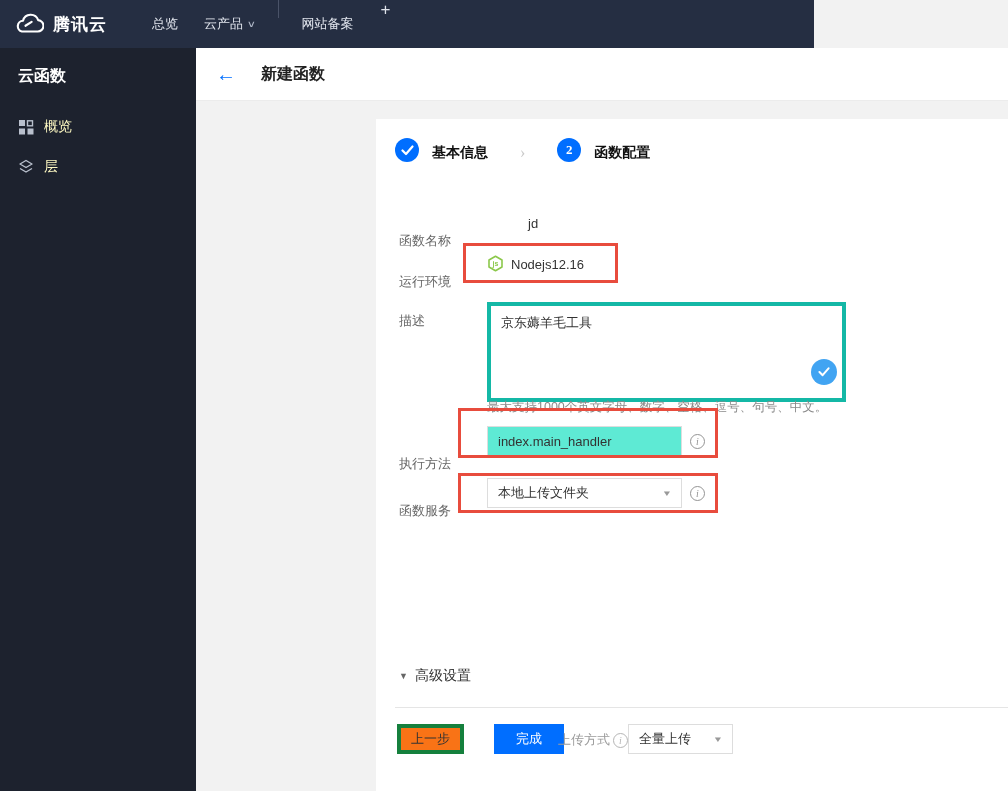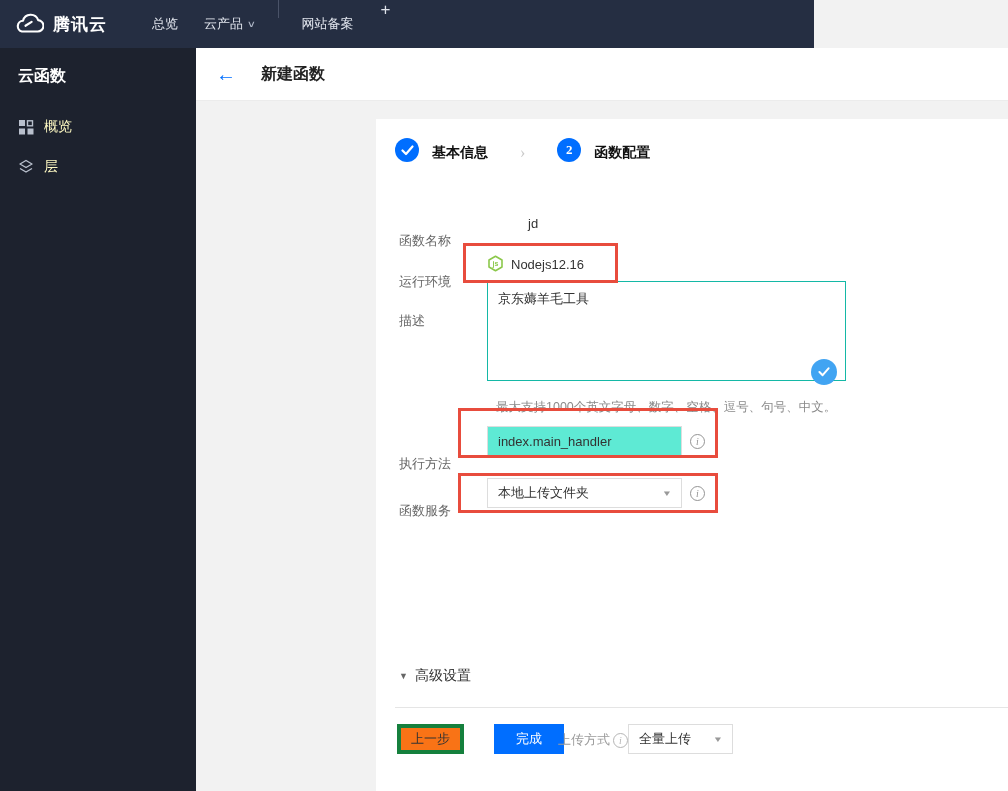--- a/index.html
+++ b/index.html
@@ -68,22 +68,22 @@
 
   .redbox { position:absolute; border:3px solid #e84c3d; pointer-events:none; z-index:5; }
   .rb-runtime { left:87px; top:124px; width:155px; height:40px; }
   .rb-handler { left:82px; top:289px; width:260px; height:50px; }
   .rb-submit  { left:82px; top:354px; width:260px; height:40px; }
 
   .runtime-row { position:absolute; left:111px; top:136px; display:flex; align-items:flex-end; gap:7px; }
   .runtime-text { font-size:13px; color:#333; }
 
   .desc-area {
-    position:absolute; left:111px; top:162px; width:359px; height:100px;
-    border:1px solid #14b8a6; padding:8px 10px; font-size:13px; color:#333;
+    position:absolute; left:111px; top:183px; width:359px; height:100px;
+    border:4px solid #14b8a6; padding:8px 10px; font-size:13px; color:#333;
     font-family:"Liberation Sans","DejaVu Sans",sans-serif; resize:none; outline:none; background:#fff;
   }
   .desc-check {
     position:absolute; left:435px; top:240px; width:26px; height:26px; border-radius:50%;
     background:#41a4f2; display:flex; align-items:center; justify-content:center;
   }
   .hint { position:absolute; font-size:12.5px; color:#8a8a8a; }
 
   .text-input {
     position:absolute; height:30px; border:1px solid #ddd; padding:0 10px;
@@ -225,21 +225,21 @@
   </div>
   <div class="redbox rb-runtime"></div>
 
   <span class="lbl" style="top:177px;">描述</span>
   <textarea class="desc-area" style="">京东薅羊毛工具</textarea>
   <div class="desc-check">
     <svg width="12" height="10" viewBox="0 0 13 11">
       <path d="M1.5 5.5 L5 9 L11.5 1.5" fill="none" stroke="#fff" stroke-width="2.2" stroke-linecap="round" stroke-linejoin="round"></path>
     </svg>
   </div>
-  <span class="hint" style="left:120px; top:280px;">最大支持1000个英文字母、数字、空格、逗号、句号、中文。</span>
+  <span class="hint" style="left:111px; top:280px;">最大支持1000个英文字母、数字、空格、逗号、句号、中文。</span>
 
   <span class="lbl" style="top:320px;">执行方法</span>
   <input class="text-input" style="left: 111px; top: 307px; width: 195px;" value="index.main_handler">
   <span class="info-icon" style="left:314px; top:315px;">i</span>
   <div class="redbox rb-handler"></div>
 
   <span class="lbl" style="top:367px;">函数服务</span>
   <div class="select-box" style="left:111px; top:359px; width:195px;">
     <span>本地上传文件夹</span>
     <span class="dd-arrow">▼</span>

